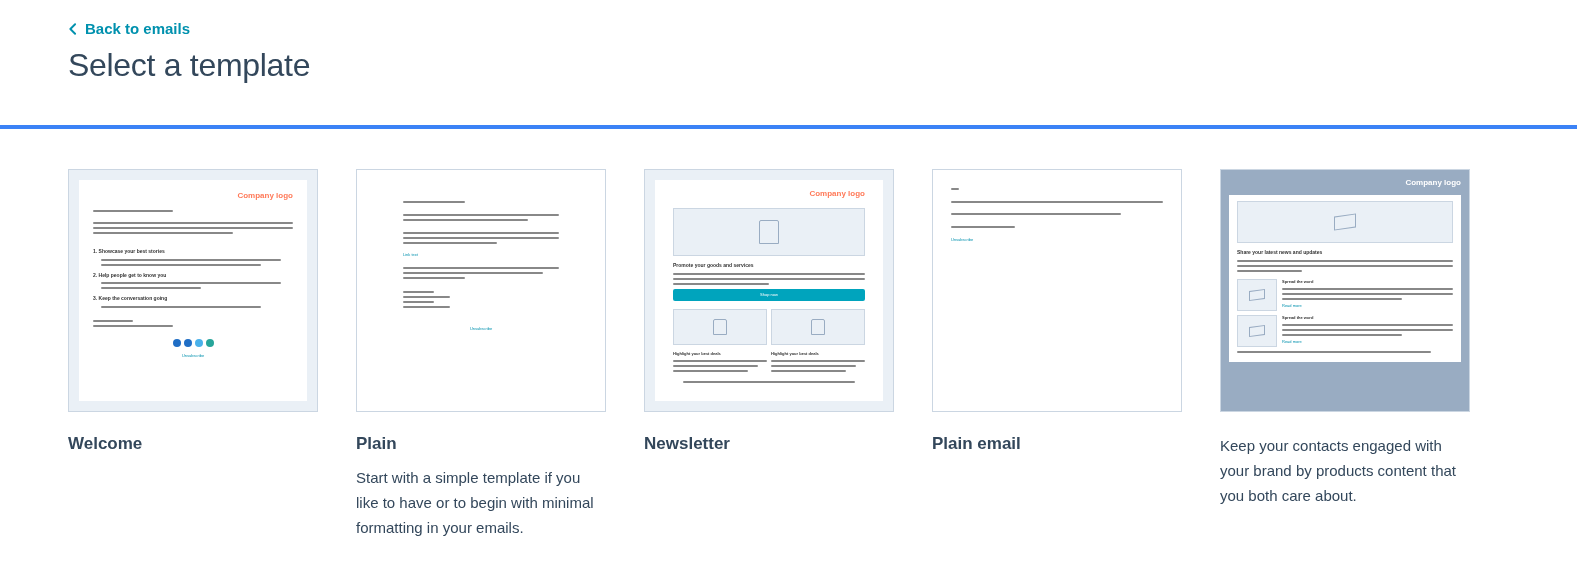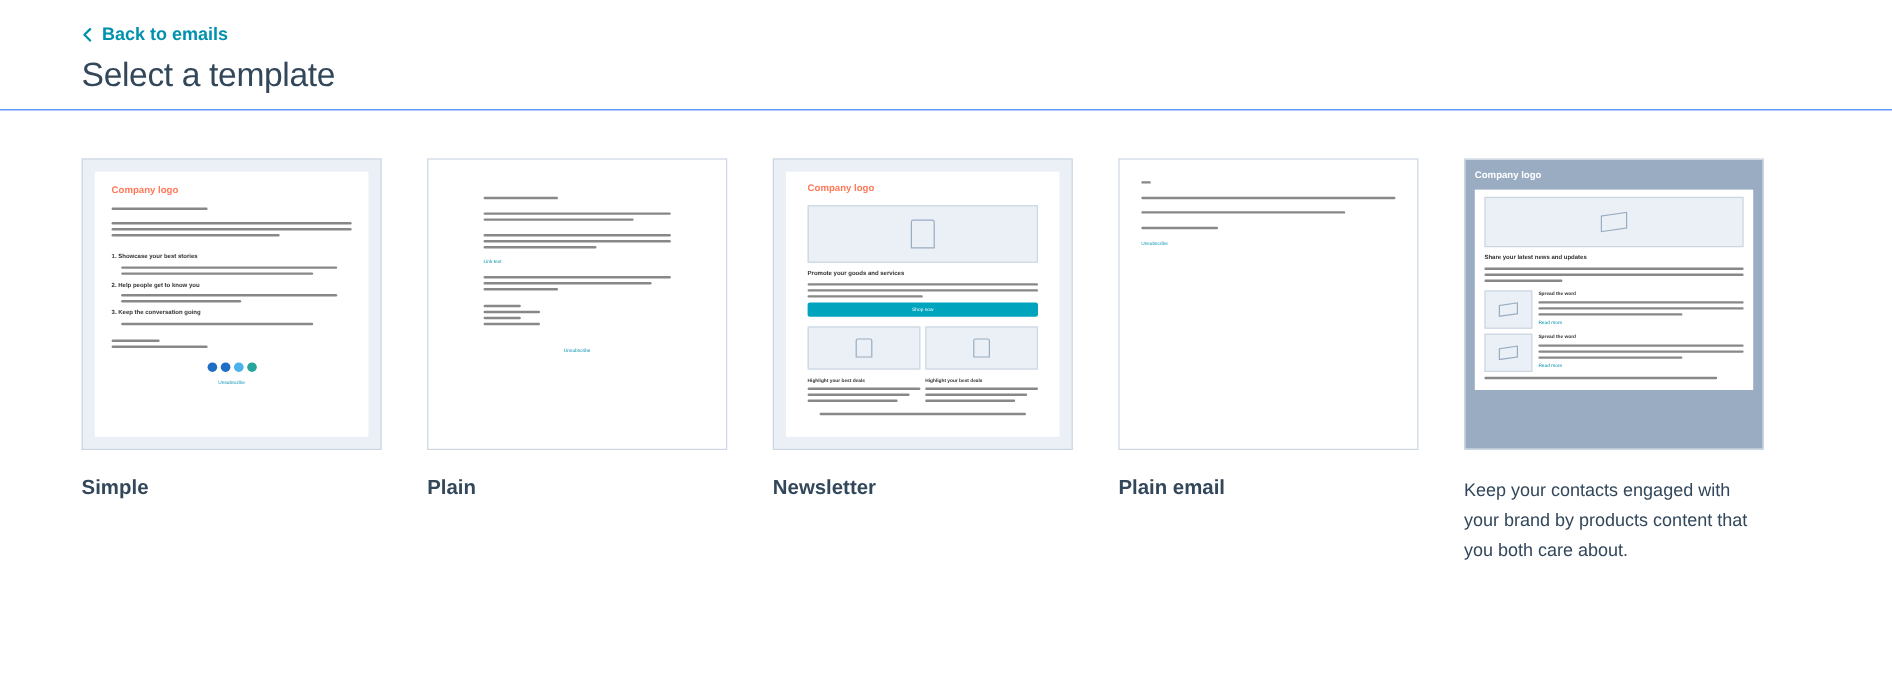--- a/index.html
+++ b/index.html
@@ -6,38 +6,38 @@
       margin: 0;
       padding: 0;
       box-sizing: border-box;
     }
     body {
       font-family: -apple-system, BlinkMacSystemFont, "Segoe UI", Helvetica, Arial, sans-serif;
       background: #ffffff;
       color: #33475b;
     }
     .header {
-      padding: 20px 68px 12px 68px;
-      border-bottom: 1px solid #3b82f6;
+      padding: 20px 68px 41px 68px;
+      border-bottom: 4px solid #3b82f6;
     }
     .back-link {
       display: inline-flex;
       align-items: center;
       color: #0091ae;
       font-size: 15px;
       font-weight: 600;
       text-decoration: none;
       cursor: pointer;
       margin-bottom: 10px;
     }
     .back-link svg {
       margin-right: 8px;
     }
     .page-title {
-      font-size: 28px;
+      font-size: 32px;
       font-weight: 400;
       color: #33475b;
       letter-spacing: -0.3px;
     }
     .templates-grid {
       display: flex;
       gap: 38px;
       padding: 40px 68px;
     }
     .template-card {
@@ -63,21 +63,21 @@
       padding: 10px 14px;
       font-size: 4px;
       line-height: 1.5;
       color: #555;
       overflow: hidden;
       position: relative;
     }
     .thumbnail-logo {
       color: #ff7a59;
       font-weight: 700;
-      text-align: left;
+      text-align: right;
       font-size: 8px;
       margin-bottom: 8px;
     }
     .thumbnail-text-line {
       background: #888;
       height: 2px;
       margin: 3px 0;
       border-radius: 1px;
     }
     .thumbnail-heading {
@@ -267,21 +267,21 @@
         <div class="thumbnail-text-line line-w-40"></div>
         <div class="thumbnail-social">
           <span></span>
             <span></span>
             <span></span>
             <span></span>
         </div>
         <div class="thumbnail-unsub">Unsubscribe</div>
       </div>
     </div>
-    <div class="template-title">Simple</div>
+    <div class="template-title">Welcome</div>
   </div>
 
   <div class="template-card">
     <div class="thumbnail" style="background:#ffffff">
       <div class="thumbnail-inner" style="padding:18px 36px;">
         <div class="thumbnail-text-line line-w-40"></div>
         <div style="height:5px"></div>
         <div class="thumbnail-text-line line-w-100"></div>
         <div class="thumbnail-text-line line-w-80"></div>
         <div style="height:5px"></div>
@@ -296,20 +296,21 @@
         <div class="thumbnail-text-line line-w-40"></div>
         <div style="height:6px"></div>
         <div class="thumbnail-text-line line-w-20"></div>
         <div class="thumbnail-text-line line-w-30"></div>
         <div class="thumbnail-text-line line-w-20"></div>
         <div class="thumbnail-text-line line-w-30"></div>
         <div class="thumbnail-unsub" style="margin-top:18px">Unsubscribe</div>
       </div>
     </div>
     <div class="template-title">Plain</div>
+    <div class="template-desc">Start with a simple template if you like to have or to begin with minimal formatting in your emails.</div>
   </div>
 
   <div class="template-card">
     <div class="thumbnail">
       <div class="thumbnail-inner" style="padding:8px 18px;">
         <div class="thumbnail-logo">Company logo</div>
         <div class="promo-image-box">
             <div class="promo-icon"></div>
           </div>
         <div class="thumbnail-heading">Promote your goods and services</div>

